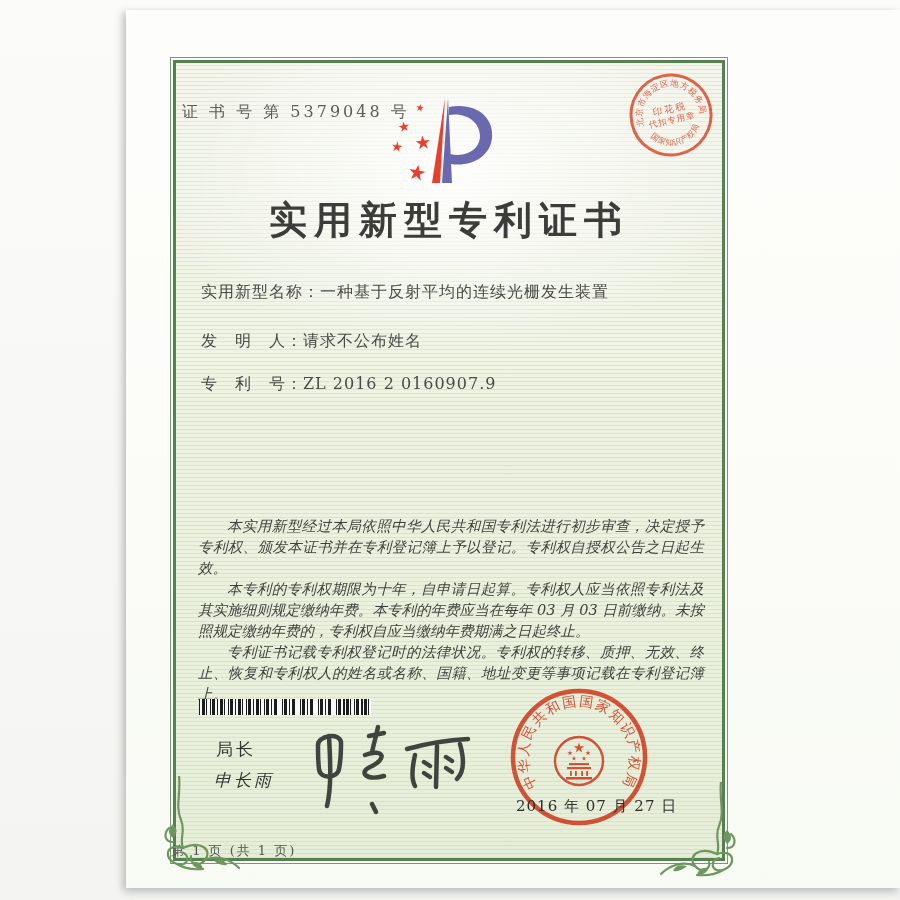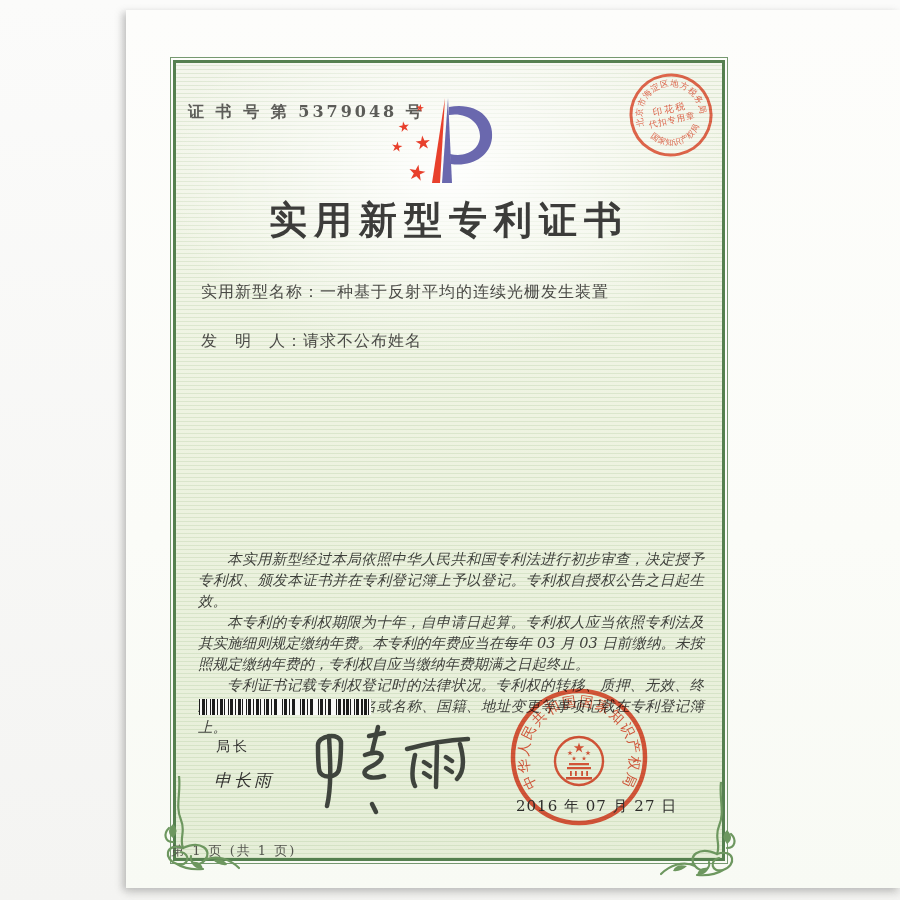--- a/index.html
+++ b/index.html
@@ -17,42 +17,42 @@
   .frame{position:absolute;left:170px;top:57px;width:558px;height:807px;
          border:1px solid #769970;box-sizing:border-box;}
   .frame-inner{position:absolute;inset:2px;border:3px solid #55804f;
          background:
            radial-gradient(ellipse 420px 260px at 50% 14%, rgba(255,255,255,0.92), rgba(255,255,255,0) 70%),
            repeating-linear-gradient(0deg, rgba(140,178,118,0.20) 0 1px, rgba(255,255,255,0) 1px 4px),
            linear-gradient(180deg,#f4f6ec 0%,#eef3e1 45%,#e6eed8 100%);}
 
   .abs{position:absolute;}
 
-  .cert-no{left:17px;top:44px;font-size:16px;color:#5c5c58;letter-spacing:3px;font-weight:bold;}
+  .cert-no{left:11px;top:44px;font-size:16px;color:#5c5c58;letter-spacing:3px;}
 
   .title{left:0;top:137px;width:100%;text-align:center;font-size:38px;color:#3c3c3a;
          letter-spacing:7px;font-weight:bold;}
 
   .field{left:30px;font-size:16px;color:#4a4a46;letter-spacing:1px;white-space:nowrap;}
   .field .lab{color:#4a4a46;}
   .f1{top:224px;} .f2{top:273px;} .f3{top:316px;} .f4{top:364px;} .f5{top:406px;} .f6{top:454px;}
 
-  .body-text{left:27px;top:491px;width:506px;font-size:14.5px;line-height:21px;
+  .body-text{left:27px;top:458px;width:506px;font-size:14.5px;line-height:21px;
          color:#3f413c;text-align:justify;font-style:italic;}
   .body-text p{margin:0;text-indent:2em;}
 
   .barcode{left:28px;top:641px;width:172px;height:16px;
         background:repeating-linear-gradient(90deg,
           #1c1c1c 0 1.5px, #f8f8f6 1.5px 3px,
           #1c1c1c 3px 6px, #f8f8f6 6px 7.5px,
           #1c1c1c 7.5px 8.5px, #f8f8f6 8.5px 11px,
           #1c1c1c 11px 12px, #f8f8f6 12px 13px,
           #1c1c1c 13px 16px, #f8f8f6 16px 18px);}
 
-  .signer-title{left:45px;top:680px;font-size:14px;color:#333330;letter-spacing:3px;}
+  .signer-title{left:45px;top:680px;font-size:17px;color:#333330;letter-spacing:3px;}
   .signer-name{left:43px;top:711px;font-size:17px;color:#333330;letter-spacing:3px;font-style:italic;}
 
   .signature{left:128px;top:648px;width:185px;height:120px;}
 
   .seal-bottom{left:333px;top:627px;width:150px;height:150px;mix-blend-mode:multiply;opacity:0.92;}
   .seal-date{left:345px;top:739px;width:170px;font-size:15px;color:#2e2e2c;letter-spacing:1px;
          white-space:nowrap;}
 
   .seal-top{left:450px;top:7px;width:100px;height:100px;transform:rotate(-12deg);
          mix-blend-mode:multiply;opacity:0.9;}
@@ -96,20 +96,23 @@
       </g>
     </svg>
 
     <div class="abs field f1">
       <span class="lab">实用新型名称：</span><span>一种基于反射平均的连续光栅发生装置</span>
     </div>
 
     <div class="abs title">实用新型专利证书</div>
     <div class="abs field f2">
       <span class="lab">发　明　人：</span><span>请求不公布姓名</span>
+    </div>
+    <div class="abs field f3">
+      <span class="lab">专　利　号：</span><span>ZL 2016 2 0160907.9</span>
     </div>
 
     <div class="abs body-text">
       <p>本实用新型经过本局依照中华人民共和国专利法进行初步审查，决定授予专利权、颁发本证书并在专利登记簿上予以登记。专利权自授权公告之日起生效。</p>
       <p>本专利的专利权期限为十年，自申请日起算。专利权人应当依照专利法及其实施细则规定缴纳年费。本专利的年费应当在每年 03 月 03 日前缴纳。未按照规定缴纳年费的，专利权自应当缴纳年费期满之日起终止。</p>
       <p>专利证书记载专利权登记时的法律状况。专利权的转移、质押、无效、终止、恢复和专利权人的姓名或名称、国籍、地址变更等事项记载在专利登记簿上。</p>
     </div>
 
     <div class="abs barcode"></div>
 

